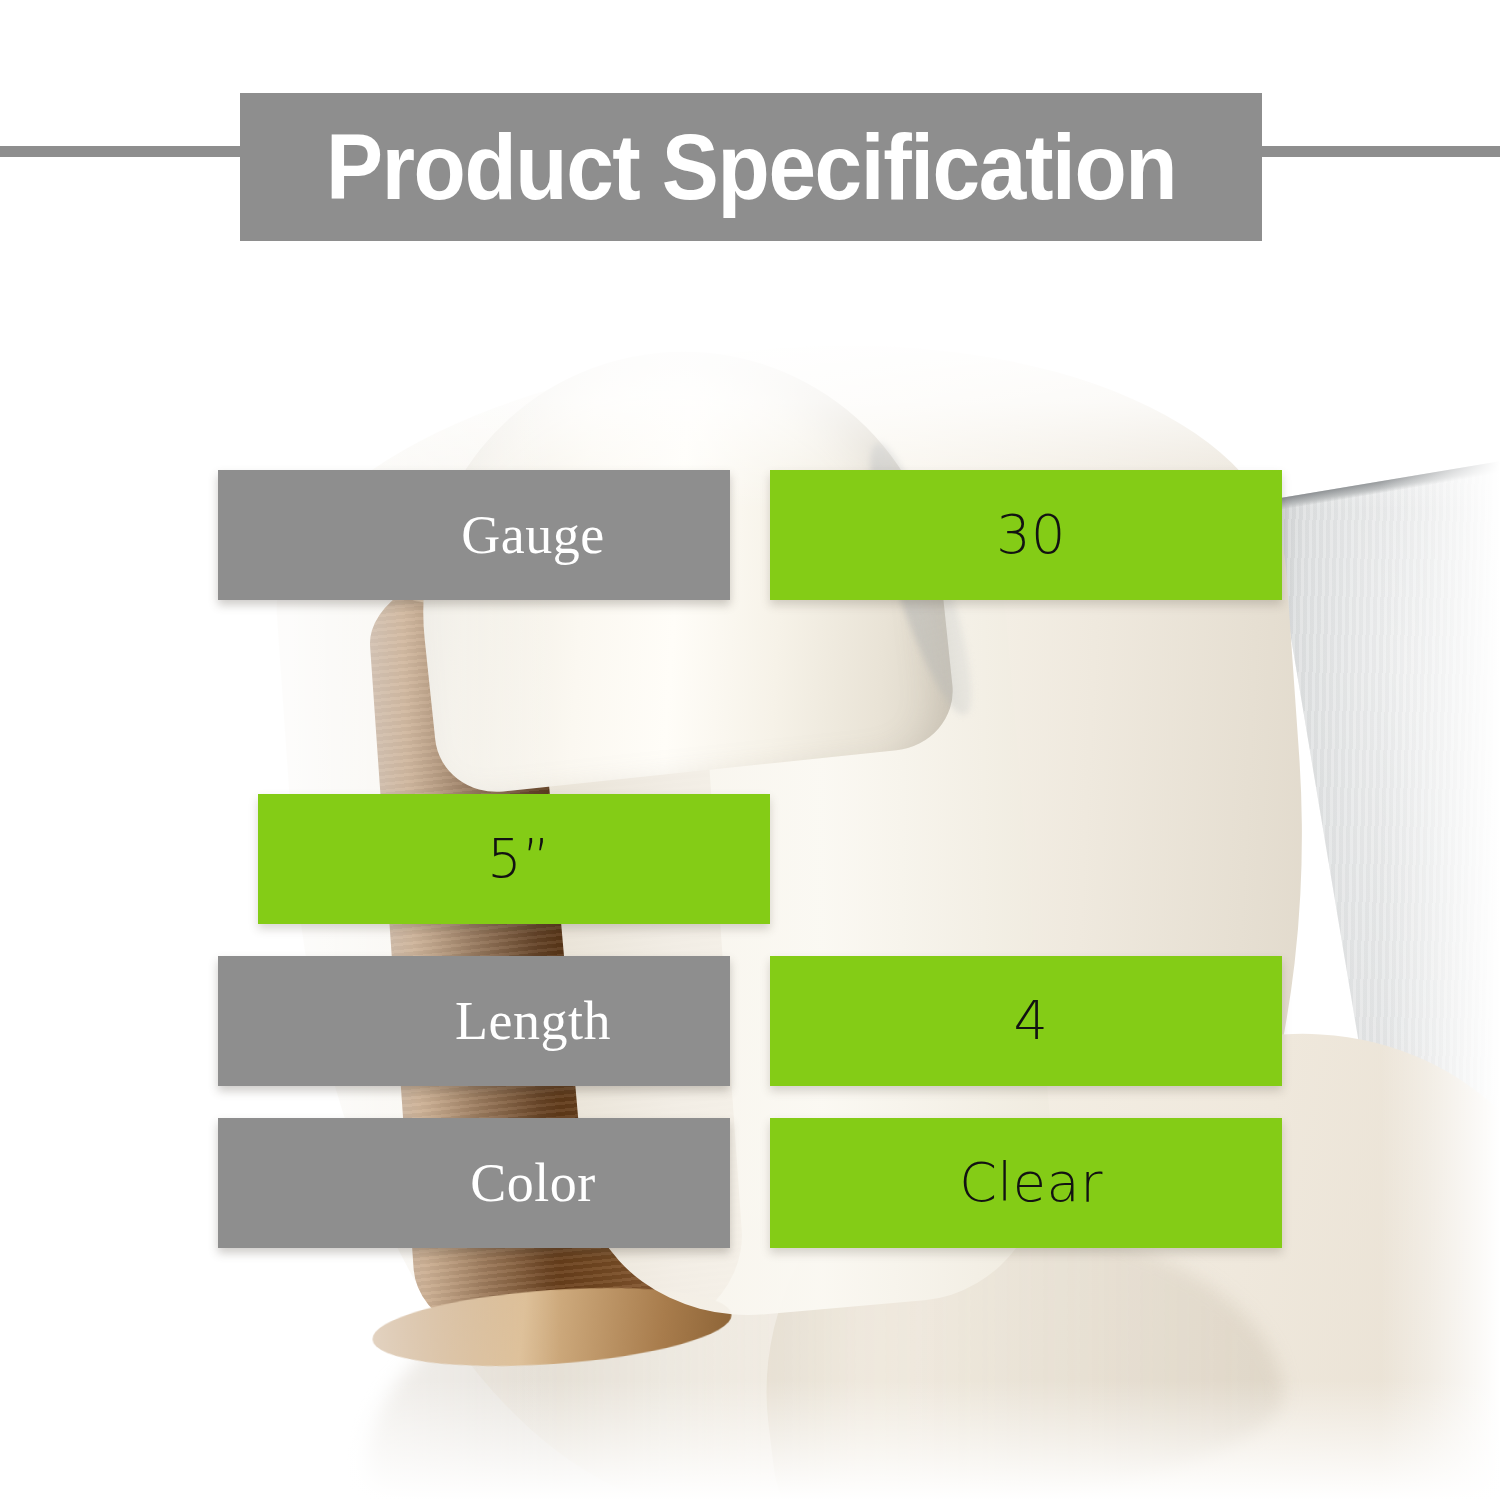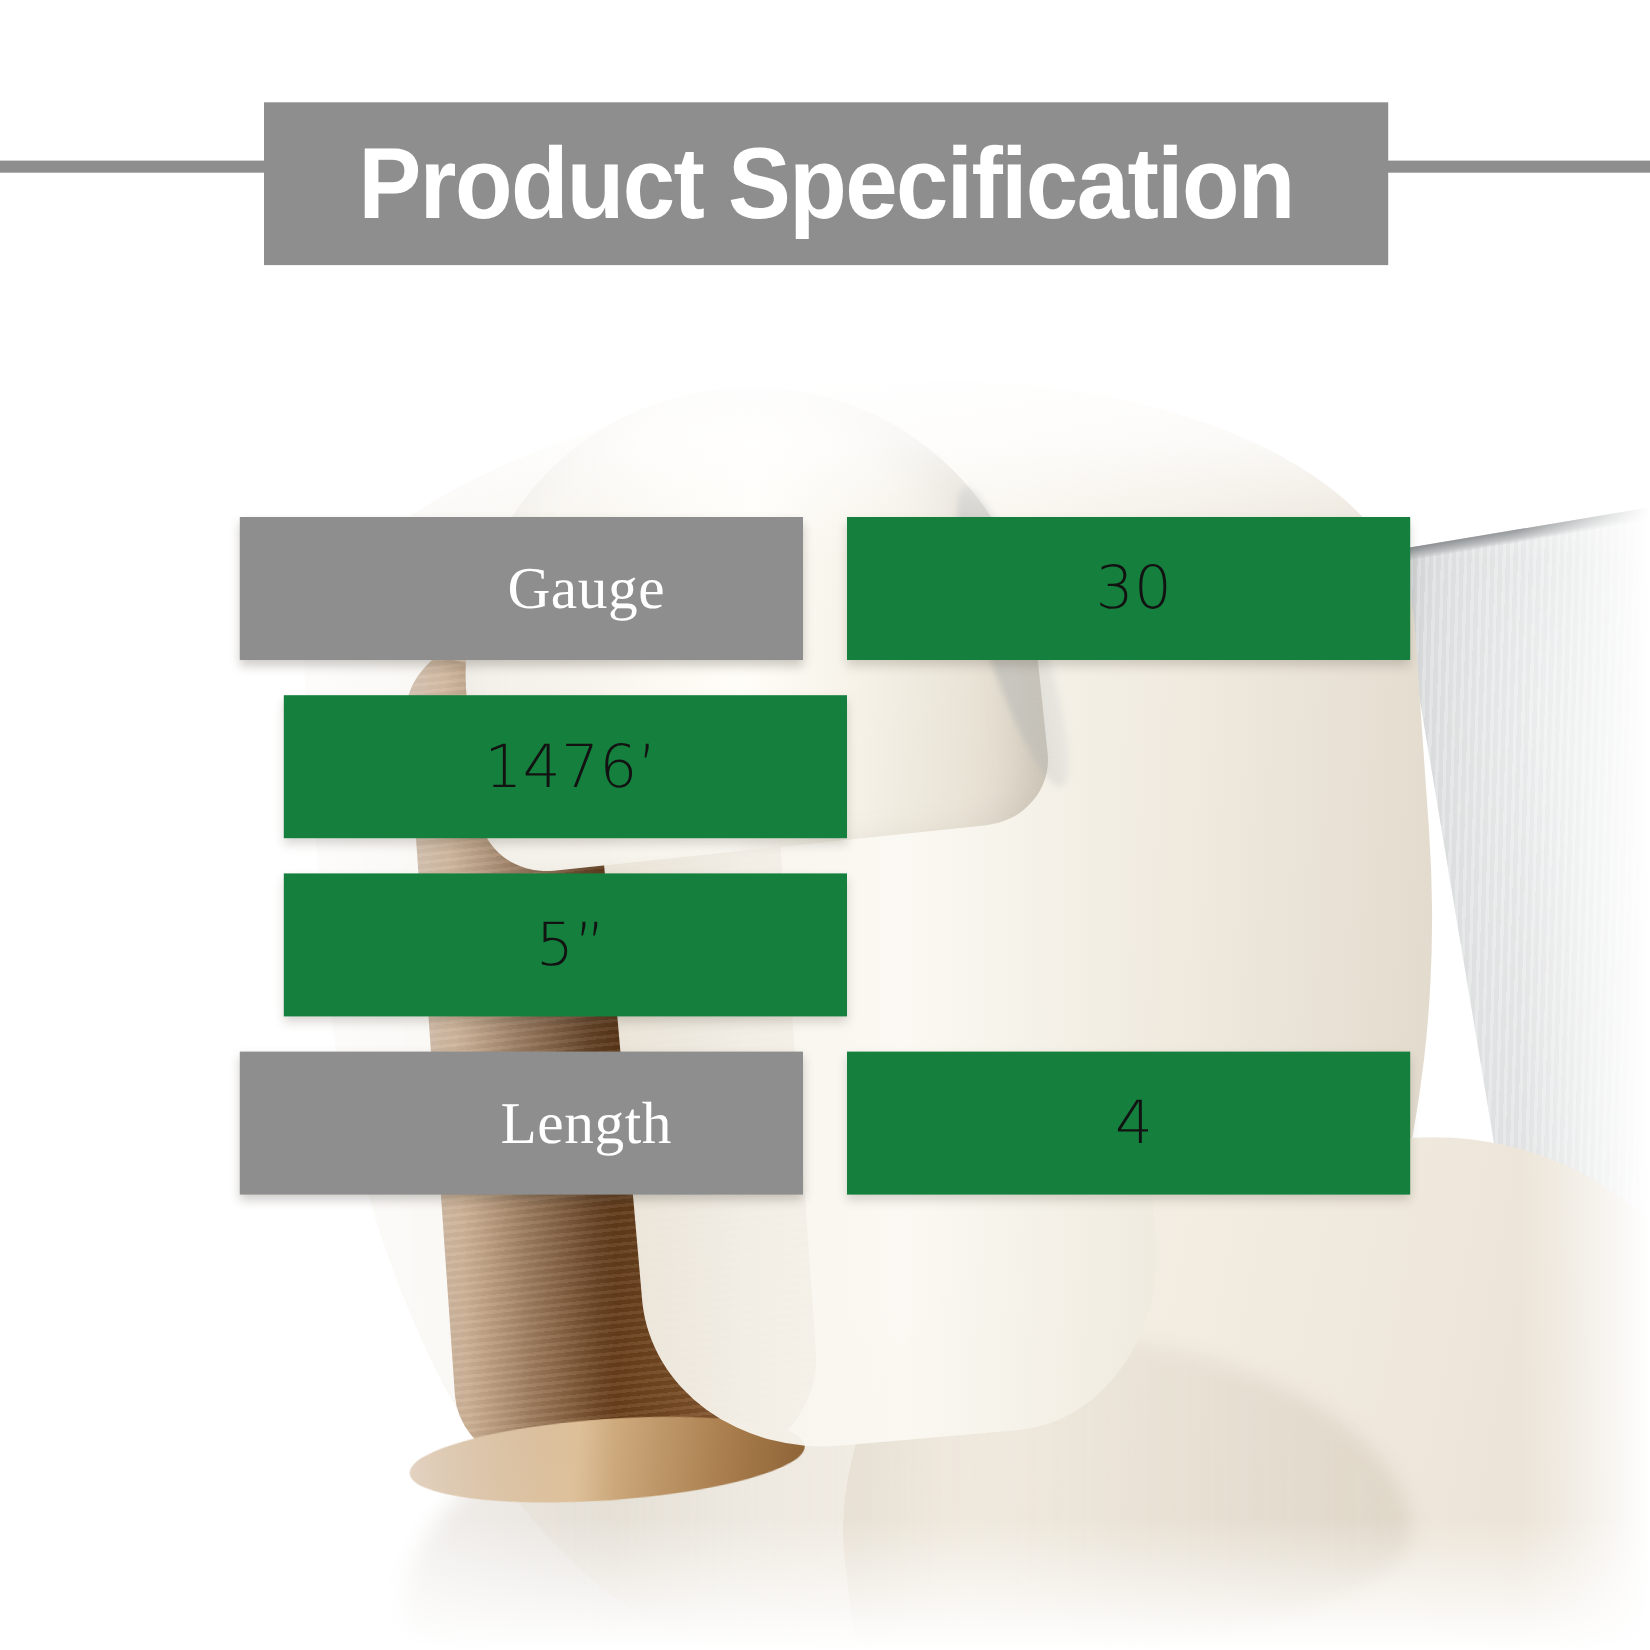--- a/index.html
+++ b/index.html
@@ -252,21 +252,21 @@
     line-height:1;
     padding-left:118px;
     white-space:nowrap;
   }
 
   .spec-gap{ width:40px; height:130px; }
 
   .spec-value-cell{
     width:512px;
     height:130px;
-    background:#15803d;
+    background:#84cc16;
     display:flex;
     align-items:center;
     justify-content:center;
     box-shadow:0 5px 9px rgba(80,72,60,.22);
   }
   .spec-value{
     color:#121212;
     font-family:"DejaVu Sans","Liberation Sans", sans-serif;
     font-weight:300;
     font-size:54px;
@@ -310,37 +310,43 @@
         <span class="spec-label">Gauge</span>
       </div>
       <div class="spec-gap"></div>
       <div class="spec-value-cell">
         <span class="spec-value">30</span>
       </div>
     </div>
 
     <div class="spec-row">
       <div class="spec-gap"></div>
-      <div class="spec-value-cell">
-        <span class="spec-value">1476’</span>
-      </div>
     </div>
 
     <div class="spec-row">
       <div class="spec-gap"></div>
       <div class="spec-value-cell">
         <span class="spec-value">5”</span>
       </div>
     </div>
 
     <div class="spec-row">
       <div class="spec-label-cell">
         <span class="spec-label">Length</span>
       </div>
       <div class="spec-gap"></div>
       <div class="spec-value-cell">
         <span class="spec-value">4</span>
       </div>
     </div>
 
+    <div class="spec-row">
+      <div class="spec-label-cell">
+        <span class="spec-label">Color</span>
+      </div>
+      <div class="spec-gap"></div>
+      <div class="spec-value-cell">
+        <span class="spec-value">Clear</span>
+      </div>
+    </div>
 
   </div>
 </div>
 
 </body></html>

